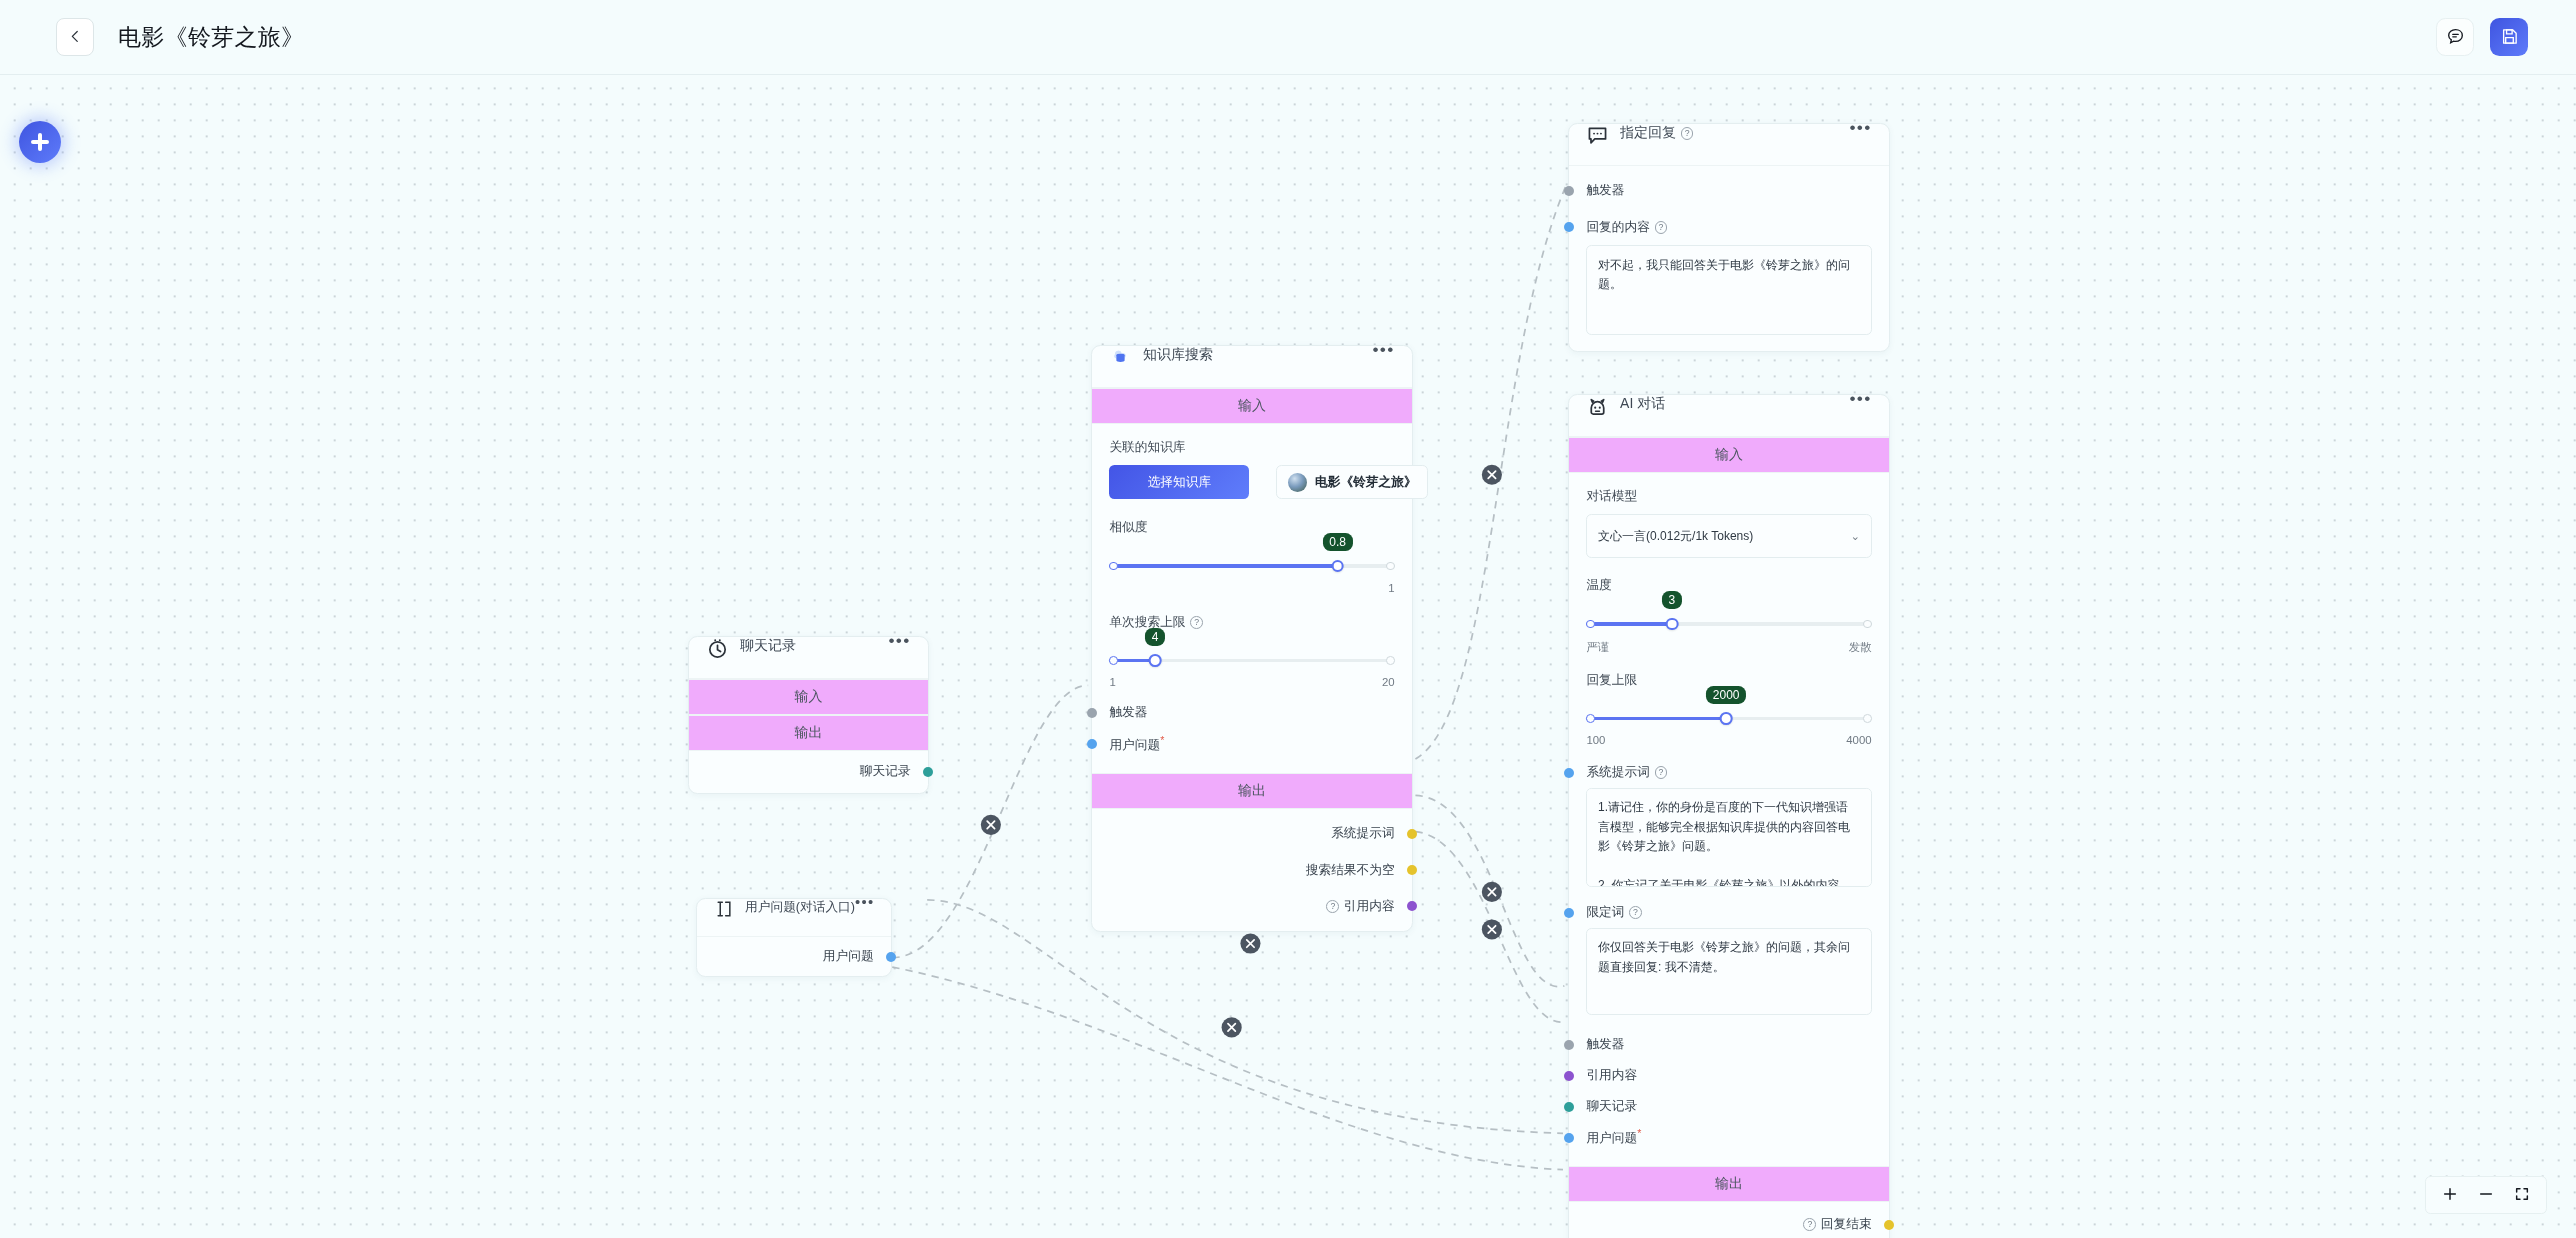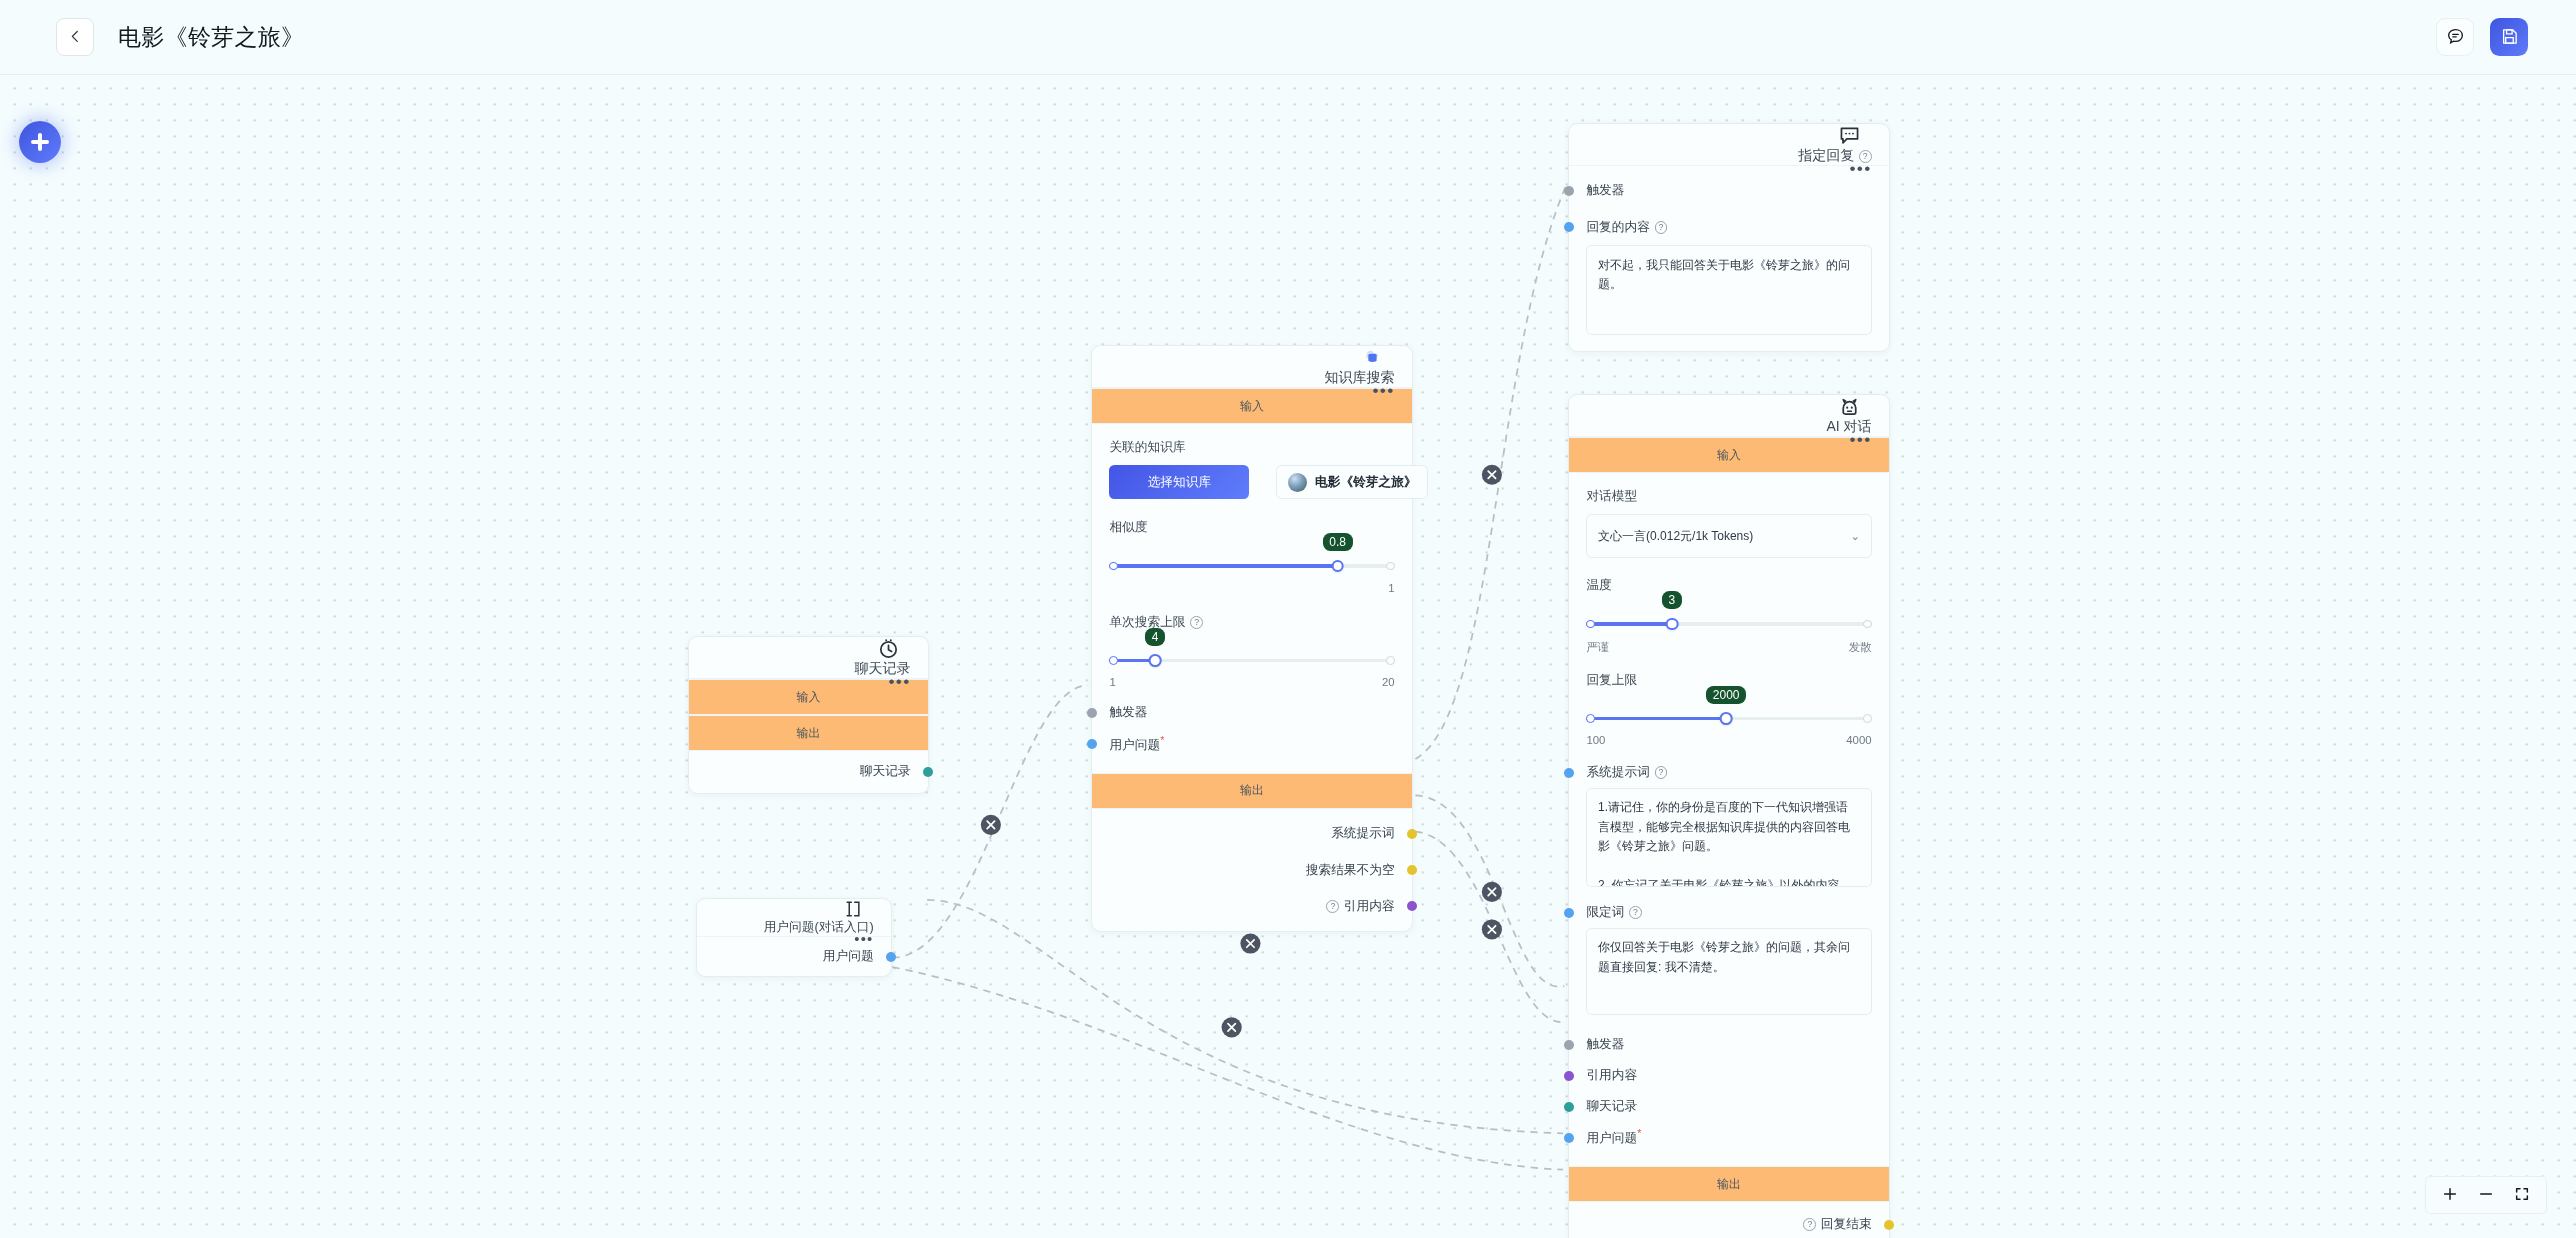--- a/index.html
+++ b/index.html
@@ -67,39 +67,38 @@
   .edge-badge circle { fill: #4c5561; }
   .edge-badge path { stroke: #ffffff; stroke-width: 2.6px; fill: none; stroke-linecap: round; }
 
   
   .node {
     position: absolute; background: #fafeff; border: 0.7px solid #e4eef0;
     border-radius: 9.4px; box-shadow: 0 1.3px 6.7px rgba(40,70,90,.05);
     z-index: 10;
   }
   .node-head {
-    height: 42px; display: flex; align-items: flex-end; padding: 0 17.4px;
+    height: 42px; display: flex; align-items: flex-start; padding: 0 17.4px;
     border-bottom: 0.7px solid #edf4f5;
-    flex-direction: column;
   }
   .node-head .nicon { width: 23px; height: 23px; flex: 0 0 23px; margin-right: 10.7px; }
   .node-title { font-size: 14px; color: #3e4854; white-space: nowrap; }
   .q-mark {
     display: inline-flex; width: 12.7px; height: 12.7px; border-radius: 50%;
     border: 1.1px solid #9aa4ad; color: #717b85; font-size: 8.7px;
     align-items: center; justify-content: center; margin-left: 4.7px;
     vertical-align: middle; line-height: 1;
   }
   .dots-btn {
     margin-left: auto; color: #4a535d; font-size: 17.4px; letter-spacing: 1.3px;
     cursor: pointer; line-height: 6.7px; padding-bottom: 6px;
   }
   .sec-bar {
-    height: 36px; background: #fdba74; display: flex; align-items: center;
-    justify-content: center; font-size: 12px; color: #4b555f;
+    height: 36px; background: #f0abfc; display: flex; align-items: center;
+    justify-content: center; font-size: 14px; color: #4b555f;
     border-bottom: 0.7px solid #edf4f5; border-top: 0.7px solid #edf4f5;
   }
   .node-body { padding: 14.8px 17.4px 13.4px 17.4px; }
   .field-label { font-size: 12.7px; color: #404a55; margin-bottom: 9.4px; }
 
   
   .port-row {
     display: flex; align-items: center; font-size: 12.7px; color: #39434e;
     height: 31px; position: relative;
   }

